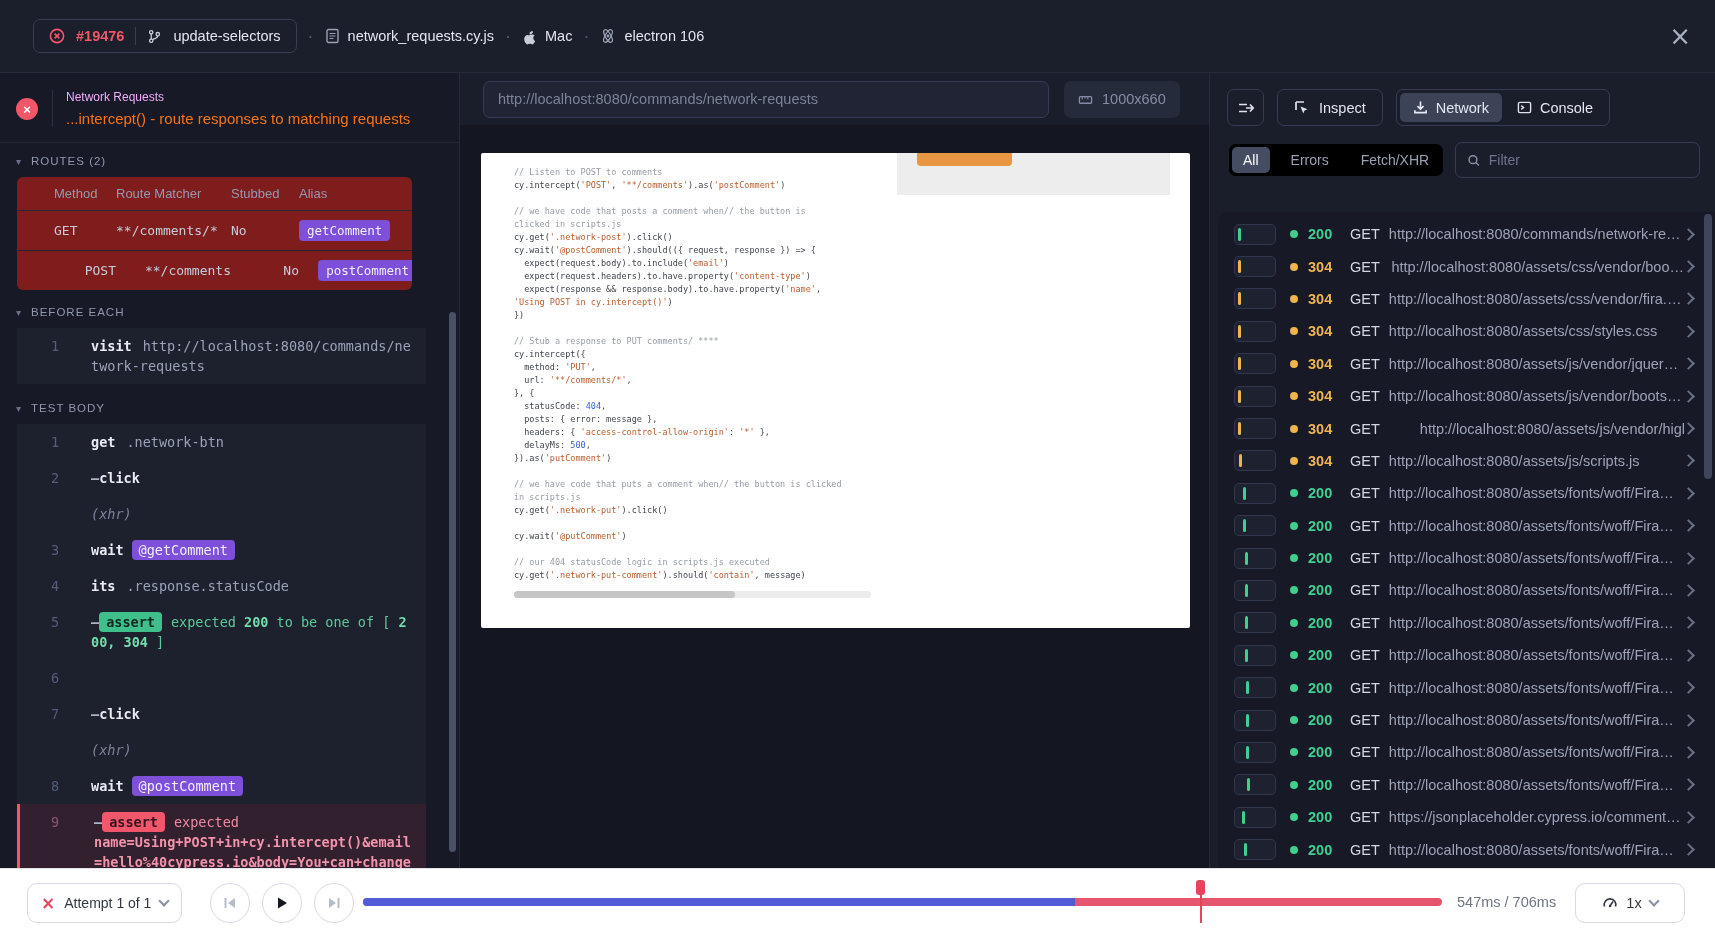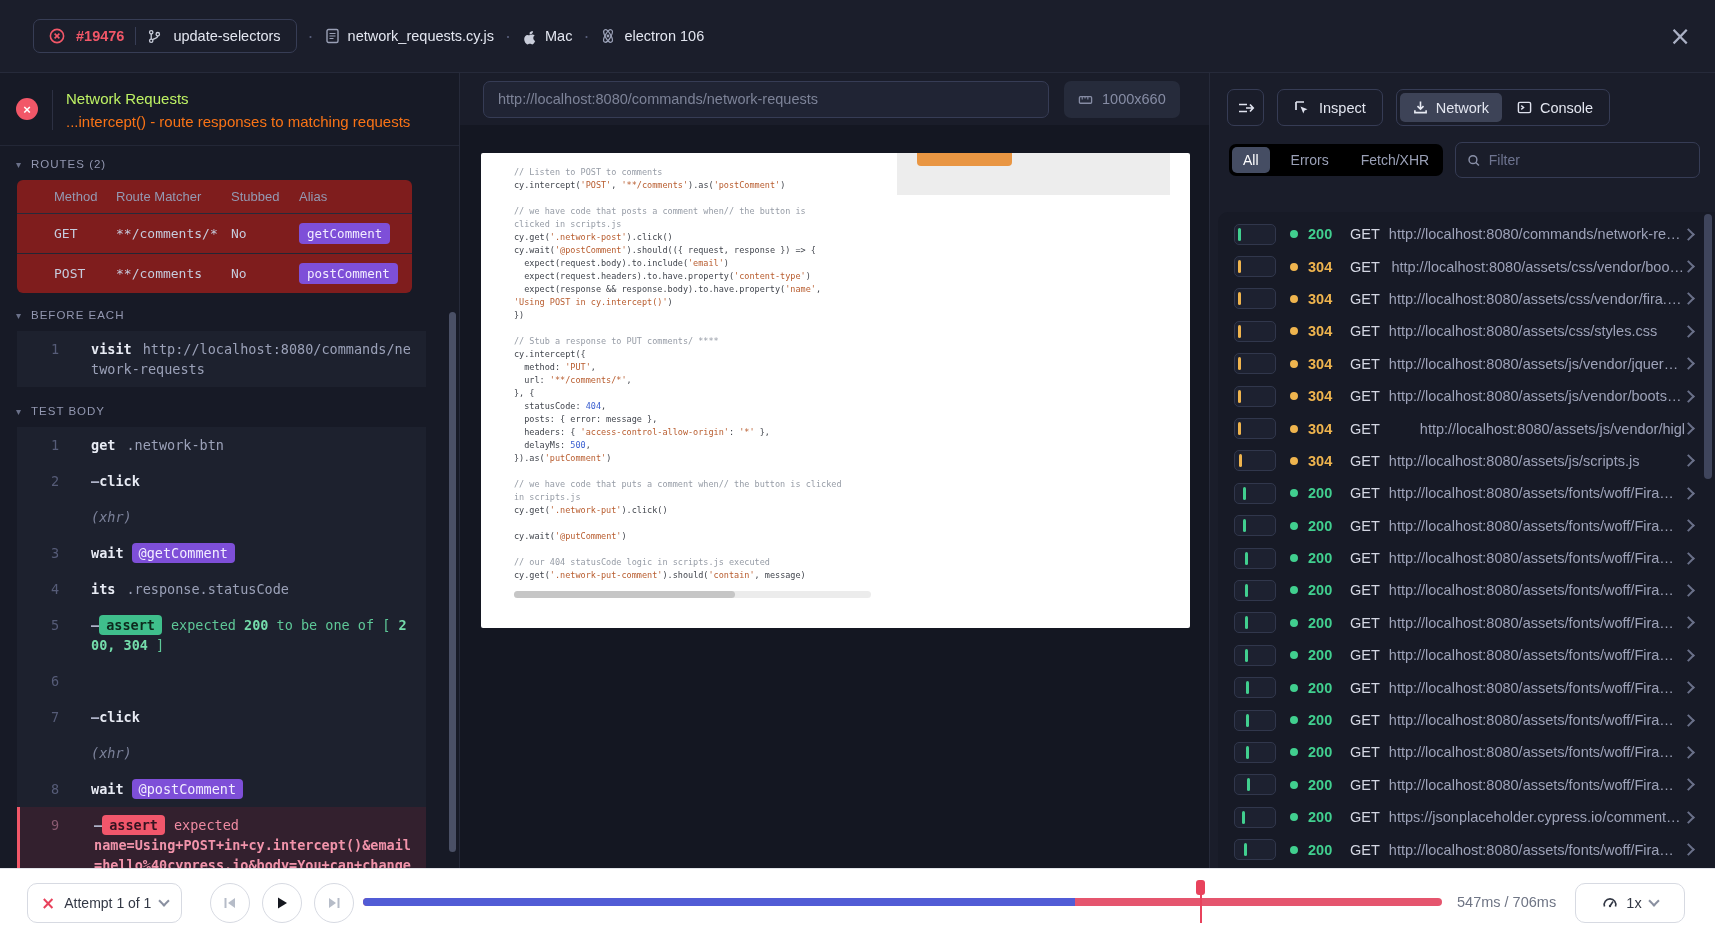--- a/index.html
+++ b/index.html
@@ -19,29 +19,29 @@
   
   .main { position:absolute; top:73px; bottom:69px; left:0; right:0; display:flex; }
   .sidebar { width:460px; background:#171a26; border-right:1px solid #262a3a; position:relative; overflow:hidden; }
   .center { flex:1; background:#1a1d2a; position:relative; }
   .rightpanel { width:506px; background:#1a1d2a; border-left:1px solid #262a3a; position:relative; overflow:hidden; }
 
   
   .test-header { display:flex; align-items:flex-start; padding:17px 14px 15px 16px; border-bottom:1px solid #232736; }
   .fail-dot { width:22px; height:22px; border-radius:50%; background:#f25768; color:#fff; font-size:13px; font-weight:700; display:flex; align-items:center; justify-content:center; margin-top:8px; flex:none; }
   .test-titles { margin-left:14px; border-left:1px solid #2c3042; padding-left:13px; }
-  .suite-title { color:#bef264; font-size:15px; margin-bottom:6px; }
+  .suite-title { color:#f0abfc; font-size:12px; margin-bottom:6px; }
   .test-title { color:#f97316; font-size:15px; }
   .section-label { display:flex; align-items:center; gap:9px; padding:12px 16px 8px 16px; color:#9297b0; font-size:11.5px; letter-spacing:1px; }
   .sec-chev { color:#6a7089; font-size:10px; font-family:"DejaVu Sans", sans-serif; }
   .routes-table { margin:2px 48px 4px 17px; width:395px; background:#7f1d1d; border-radius:6px; font-size:13px; overflow:hidden; }
   .routes-head, .route-row { display:grid; grid-template-columns:62px 115px 68px 118px 1fr; padding:9px 10px 9px 37px; align-items:center; }
   .routes-head { color:#9499b2; border-bottom:1px solid #262a3a; font-size:13px; }
   .route-row { color:#c6cbdc; font-family:"DejaVu Sans Mono", monospace; border-bottom:1px solid #222634; min-height:35px; }
-  .route-row:last-child { border-bottom:none; }
+  .route-row:last-child { border-bottom:none;text-align:right; }
   .alias-badge { display:inline-block; background:#7e4fd8; color:#f2edff; border-radius:4px; padding:3px 8px; font-size:12.5px; font-family:"DejaVu Sans Mono", monospace; }
   .cmd-block { margin:2px 33px 6px 17px; background:#1d212e; }
   .cmd-row { display:flex; padding:8px 12px 8px 0; font-family:"DejaVu Sans Mono", monospace; font-size:13.5px; line-height:20px; }
   .cmd-num { width:74px; flex:none; padding-left:34px; color:#565c78; }
   .cmd-content { flex:1; color:#e8ebf4; word-break:break-all; }
   .cmd-name { font-weight:700; }
   .cmd-prefix { color:#aeb3c8; font-weight:700; }
   .cmd-arg { color:#9ba1b8; margin-left:11px; }
   .event-row .cmd-content { color:#7b8199; font-style:italic; }
   .wait-badge { background:#7e4fd8; color:#f2edff; border-radius:4px; padding:2px 7px; margin-left:8px; }

